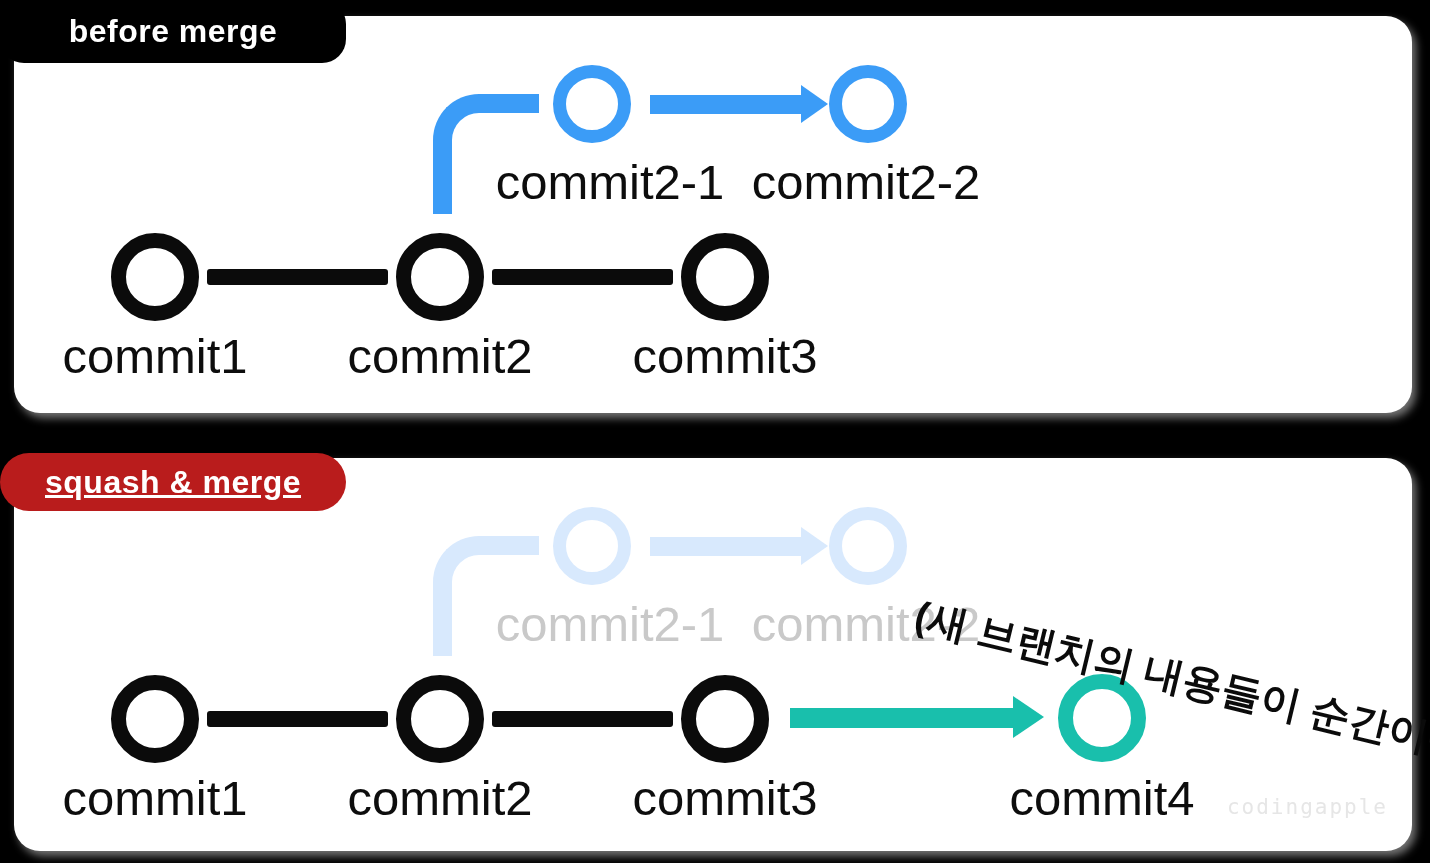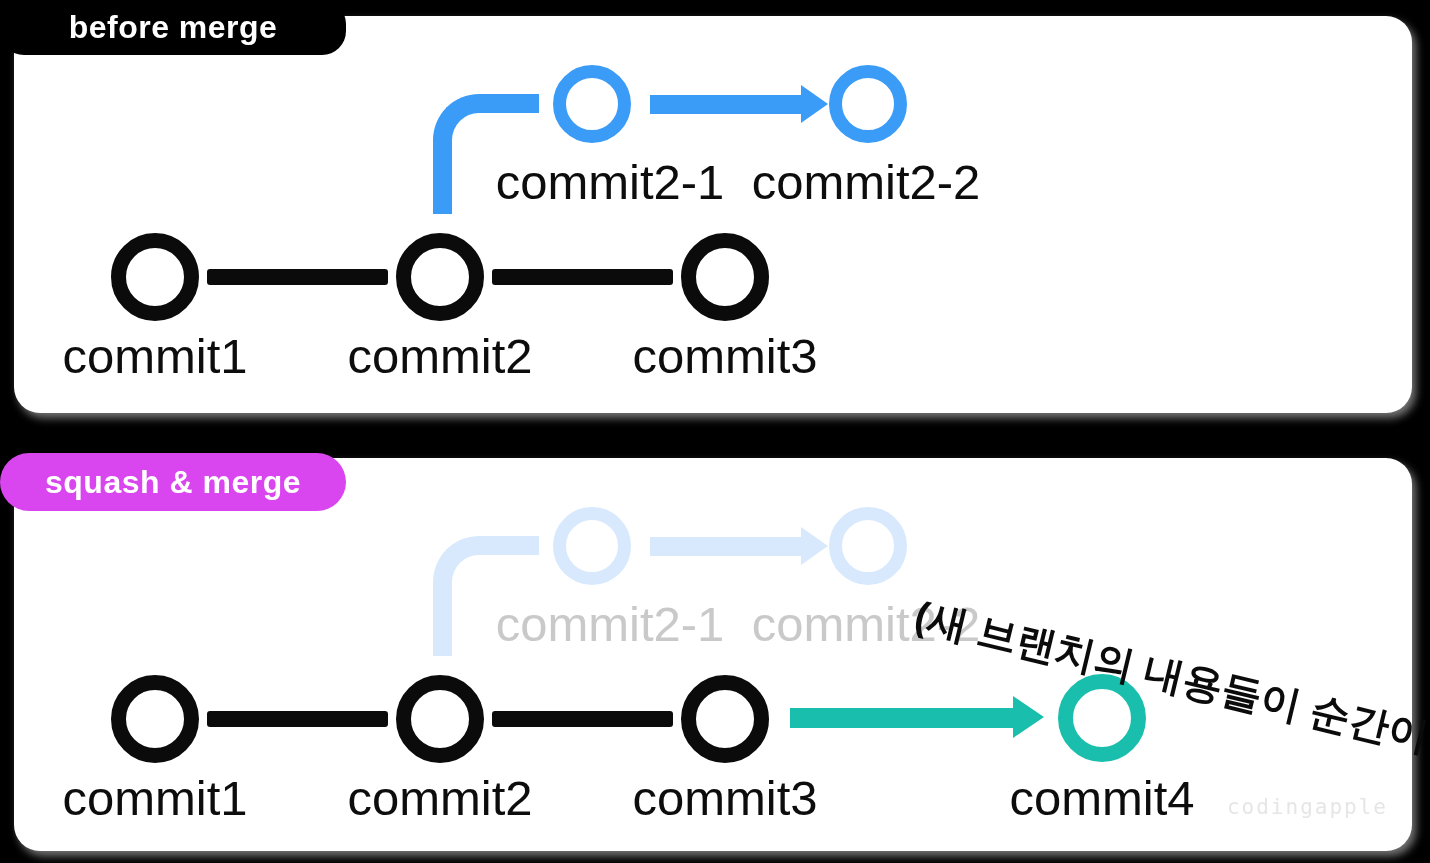--- a/index.html
+++ b/index.html
@@ -20,21 +20,21 @@
   .tab{
     position:absolute;
     z-index:4;
     display:flex;align-items:center;justify-content:center;
     color:#FFFFFF;
     font-weight:bold;
     font-size:32px;
     letter-spacing:0.5px;
   }
   .tab-black{background:#000000;border-radius:24px;}
-  .tab-teal{background:#d946ef;border-radius:29px;}
+  .tab-teal{background:#b91c1c;border-radius:29px;text-decoration:underline;}
   .node{
     position:absolute;
     box-sizing:border-box;
     border-radius:50%;
     background:#FFFFFF;
     z-index:2;
   }
   .node-black{width:88px;height:88px;border:15px solid #0B0B0B;}
   .node-teal{width:88px;height:88px;border:15px solid #19BFAC;}
   .node-blue{width:78px;height:78px;border:13px solid #3B9CF7;}
@@ -96,21 +96,21 @@
     letter-spacing:2px;
     color:#E6E6E6;
     z-index:2;
   }
 </style>
 </head>
 <body>
 
 <div class="panel" style="left:14px;top:16px;width:1398px;height:397px"></div>
 
-<div class="tab tab-black" style="left:0;top:0;width:346px;height:55px">
+<div class="tab tab-black" style="left:0;top:0;width:346px;height:63px">
   <span>before merge</span>
 </div>
 
 <div class="elbow" style="left:433px;top:94px"></div>
 
 <div class="node node-blue" style="left:553px;top:65px"></div>
 <div class="node node-blue" style="left:829px;top:65px"></div>
 
 <div class="shaft" style="left:650px;top:95px;width:152px"></div>
 <div class="ahead" style="left:801px;top:85px"></div>

